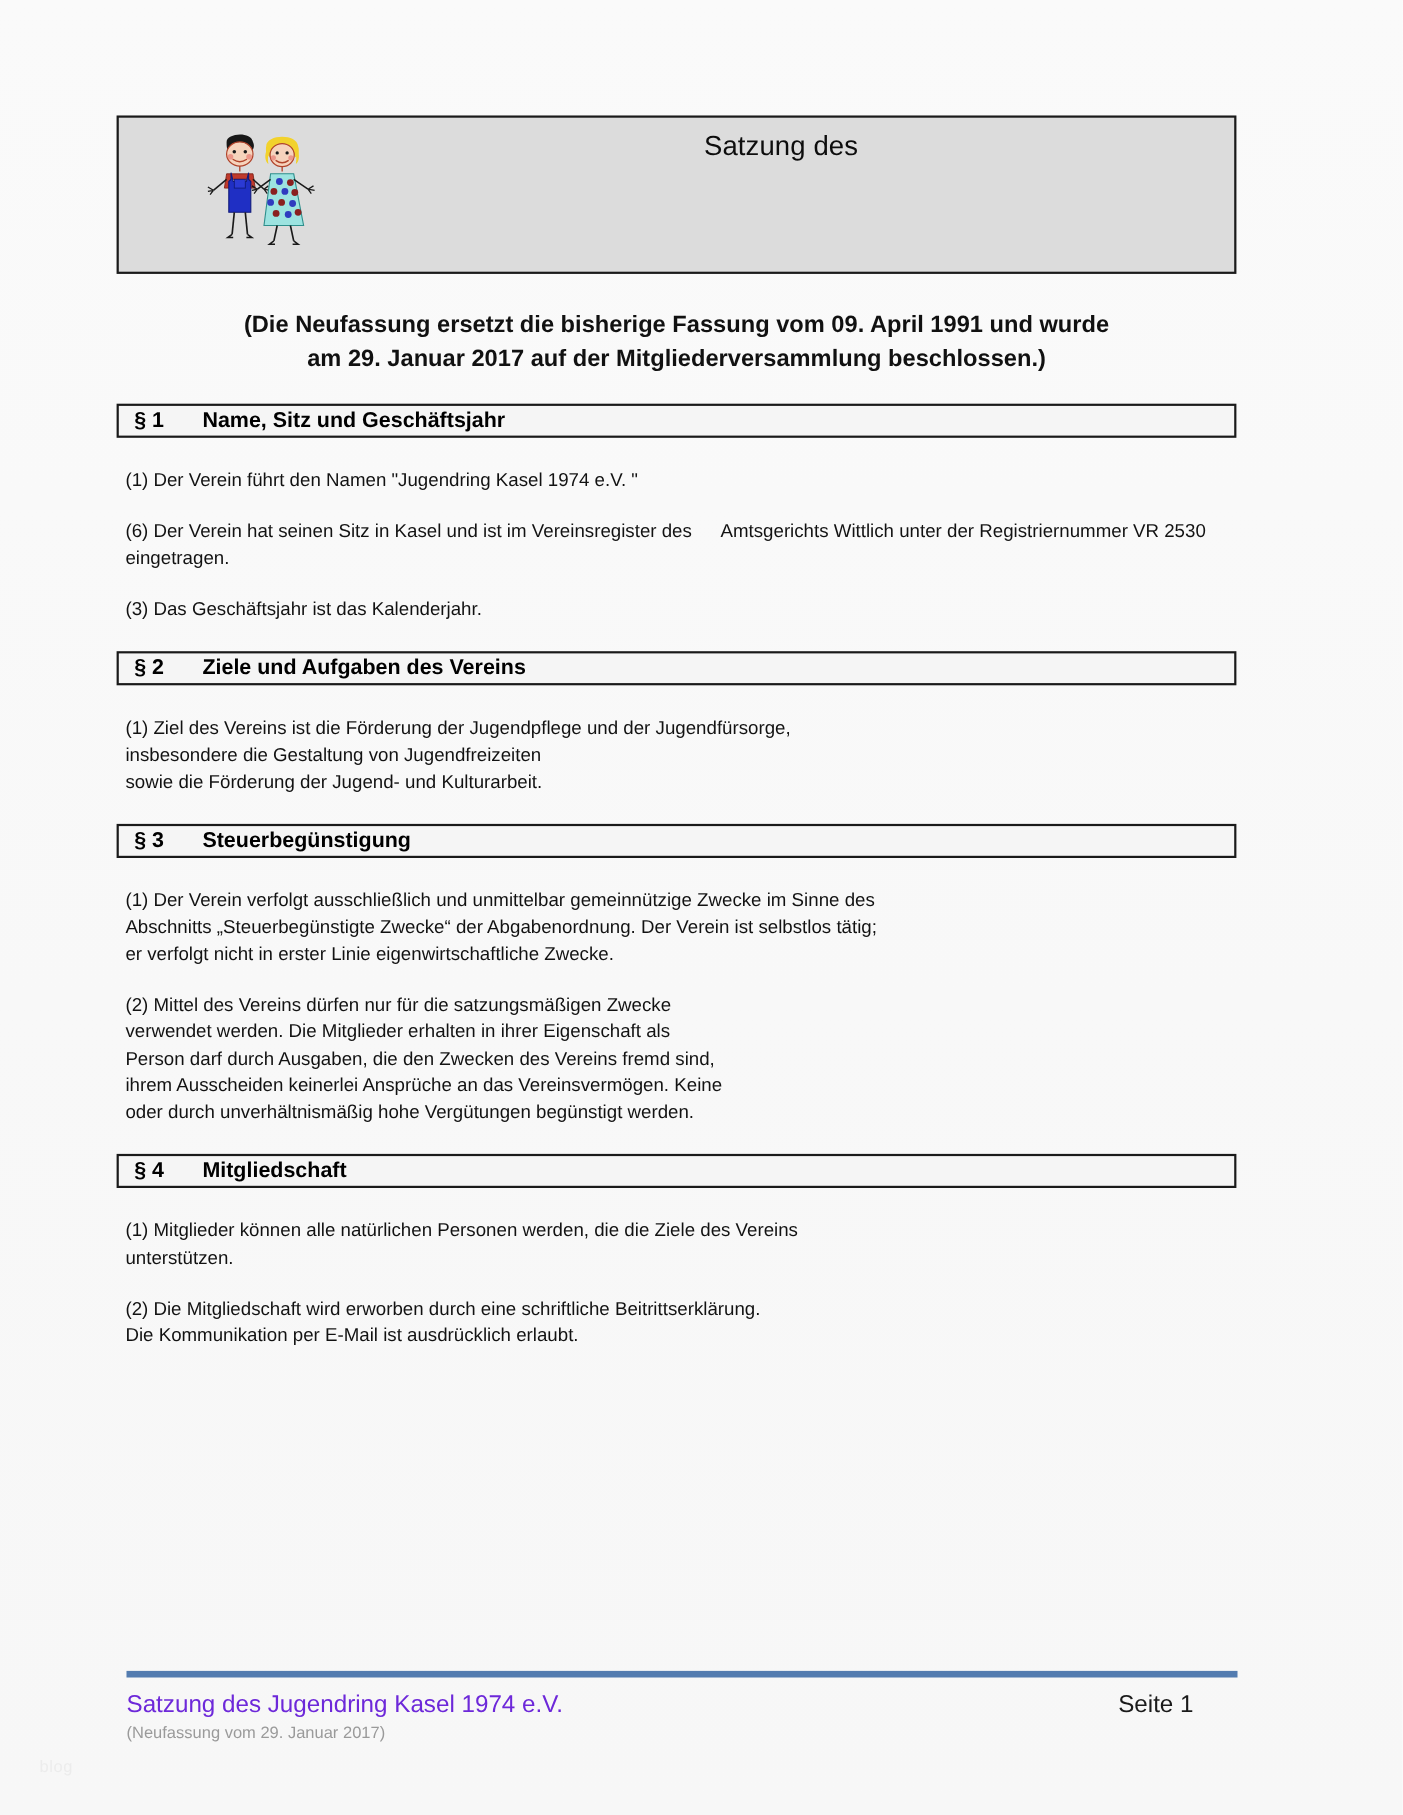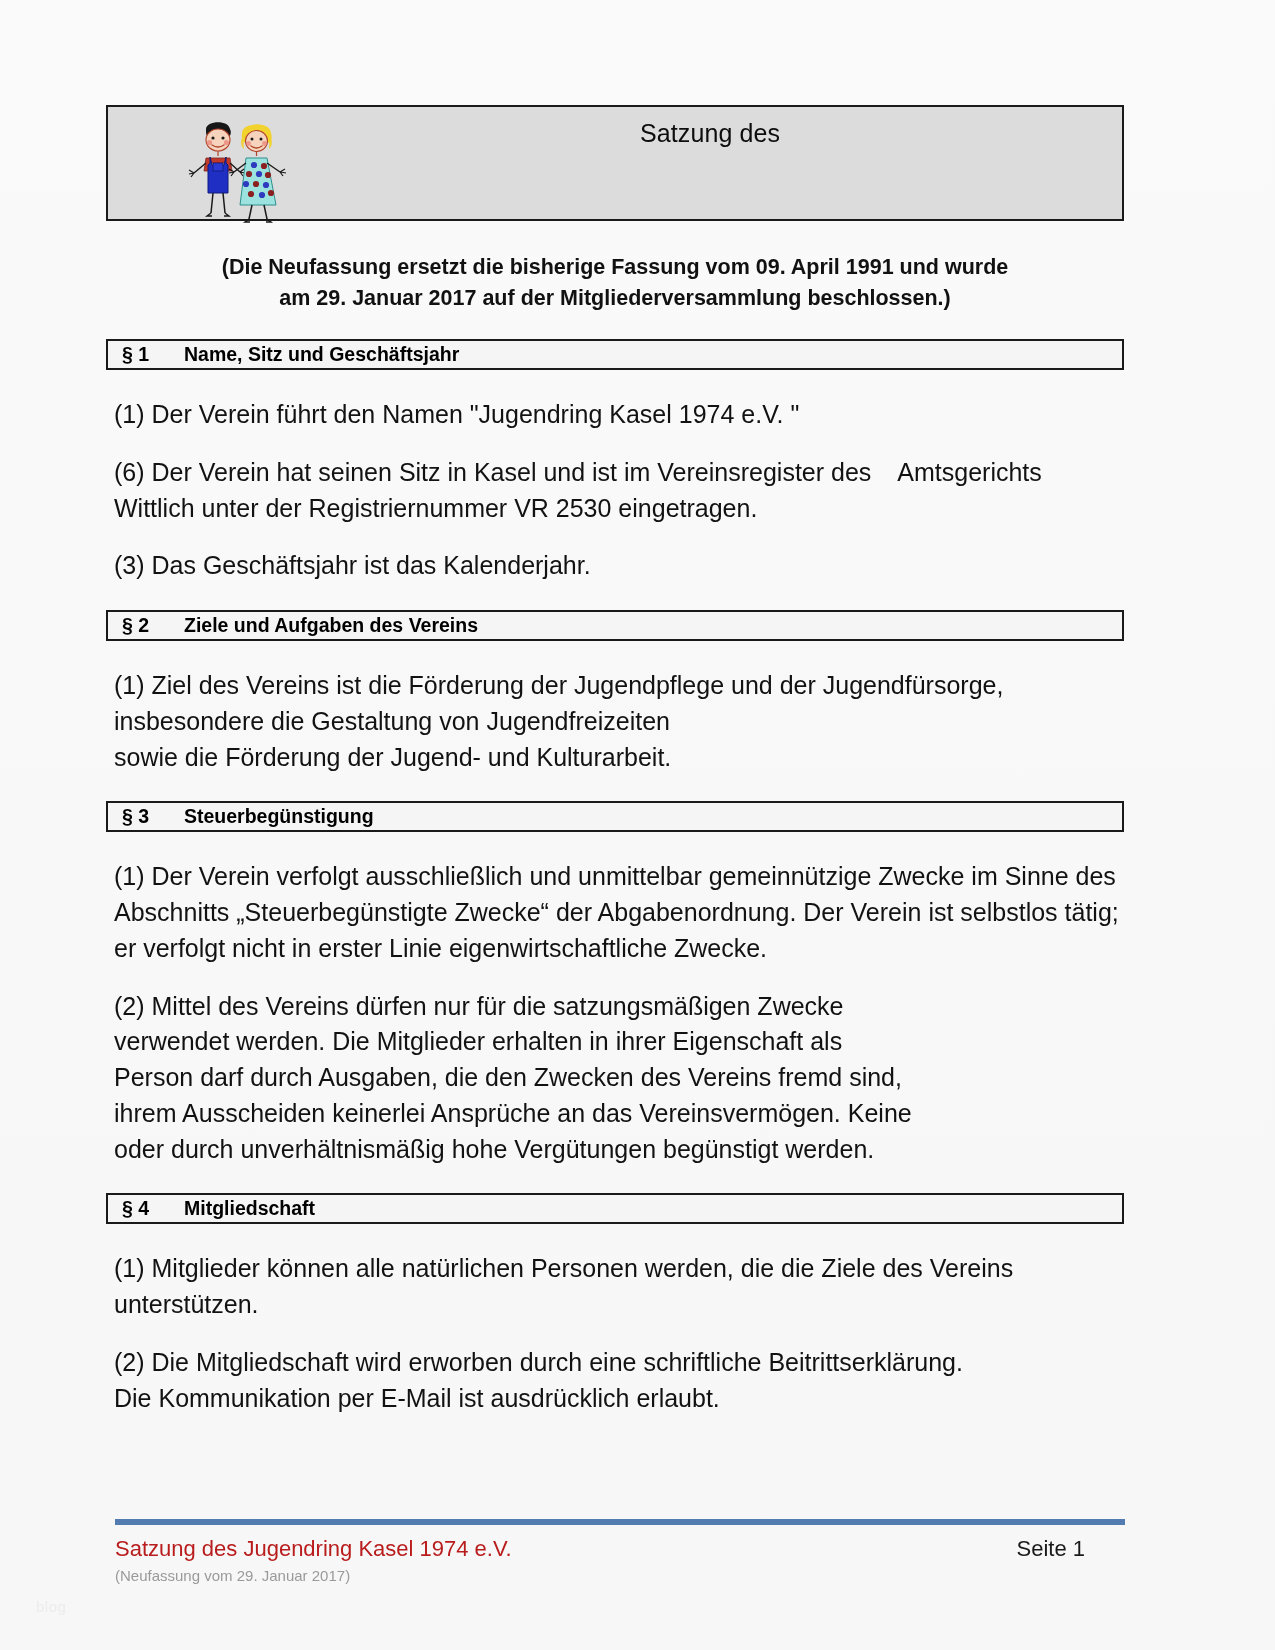--- a/index.html
+++ b/index.html
@@ -40,21 +40,21 @@
     position: absolute;
     left: 106px;
     top: 105px;
     width: 1018px;
   }
 
   
   .masthead {
     border: 2px solid #1a1a1a;
     background: #dcdcdc;
-    height: 116px;
+    height: 144px;
     position: relative;
     box-sizing: border-box;
   }
   .masthead-logo {
     position: absolute;
     left: 68px;
     top: 6px;
     width: 120px;
     height: 114px;
   }
@@ -113,21 +113,21 @@
     color: #000;
   }
   .section-title {
     font-size: 19.5px;
     font-weight: bold;
     color: #000;
   }
 
   
   .para {
-    font-size: 25px;
+    font-size: 17px;
     line-height: 1.43;
     margin: 22px 0 0 8px;
     color: #121212;
   }
   .para.justify { text-align: justify; }
   .para.first   { margin-top: 27px; }
 
   
   .spacer-gap { display: inline-block; width: 26px; }
 
@@ -144,21 +144,21 @@
     width: 100%;
   }
   .footer-body {
     display: flex;
     justify-content: space-between;
     align-items: flex-start;
     margin-top: 11px;
   }
   .footer-left-main {
     font-size: 22px;
-    color: #b91c1c;
+    color: #6d28d9;
     line-height: 1.2;
   }
   .footer-left-sub {
     font-size: 15px;
     color: #9a9a9a;
     margin-top: 5px;
     line-height: 1.2;
   }
   .footer-page {
     font-size: 22px;

